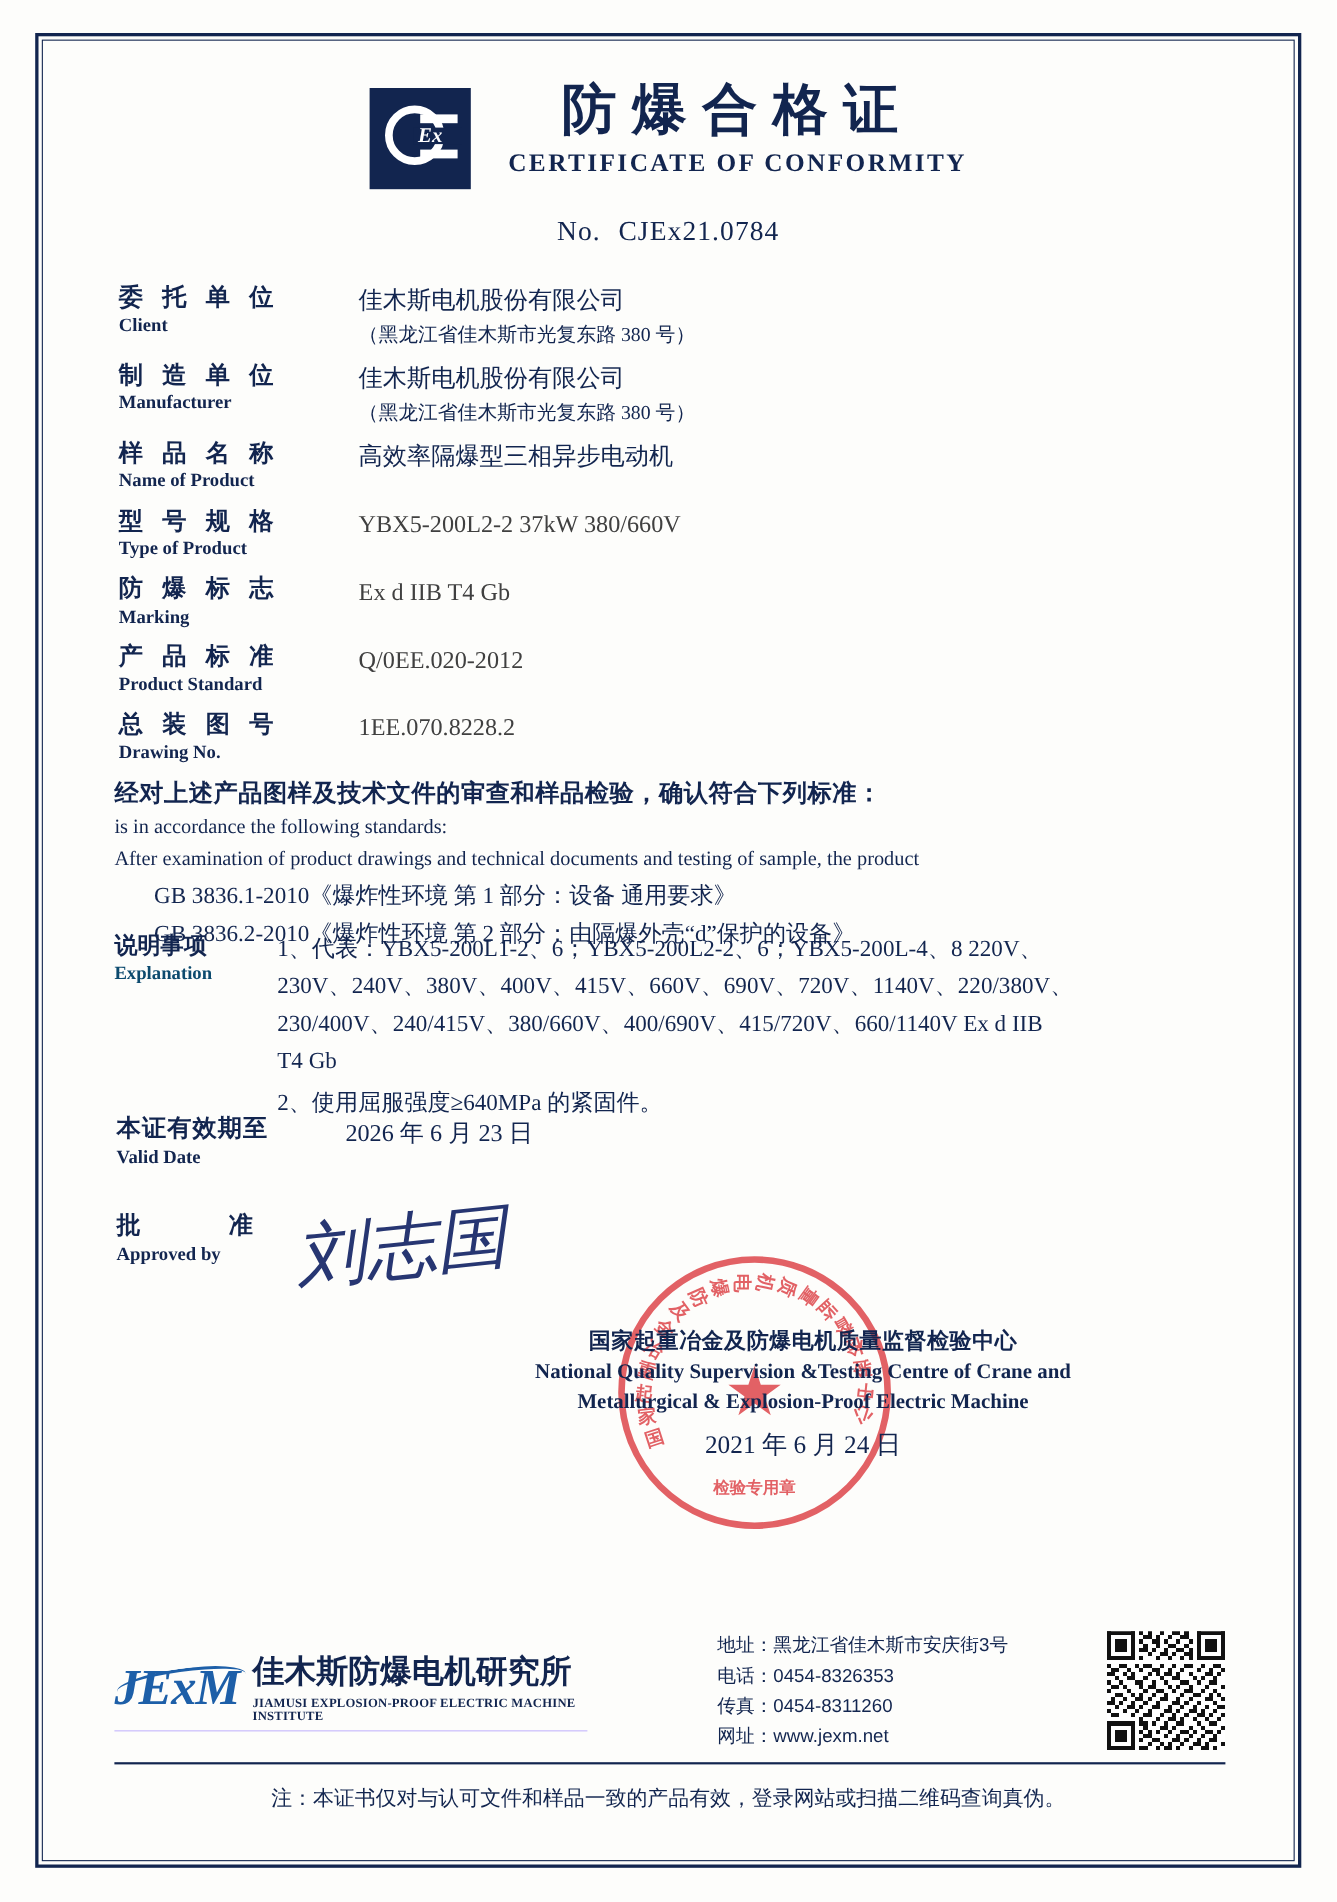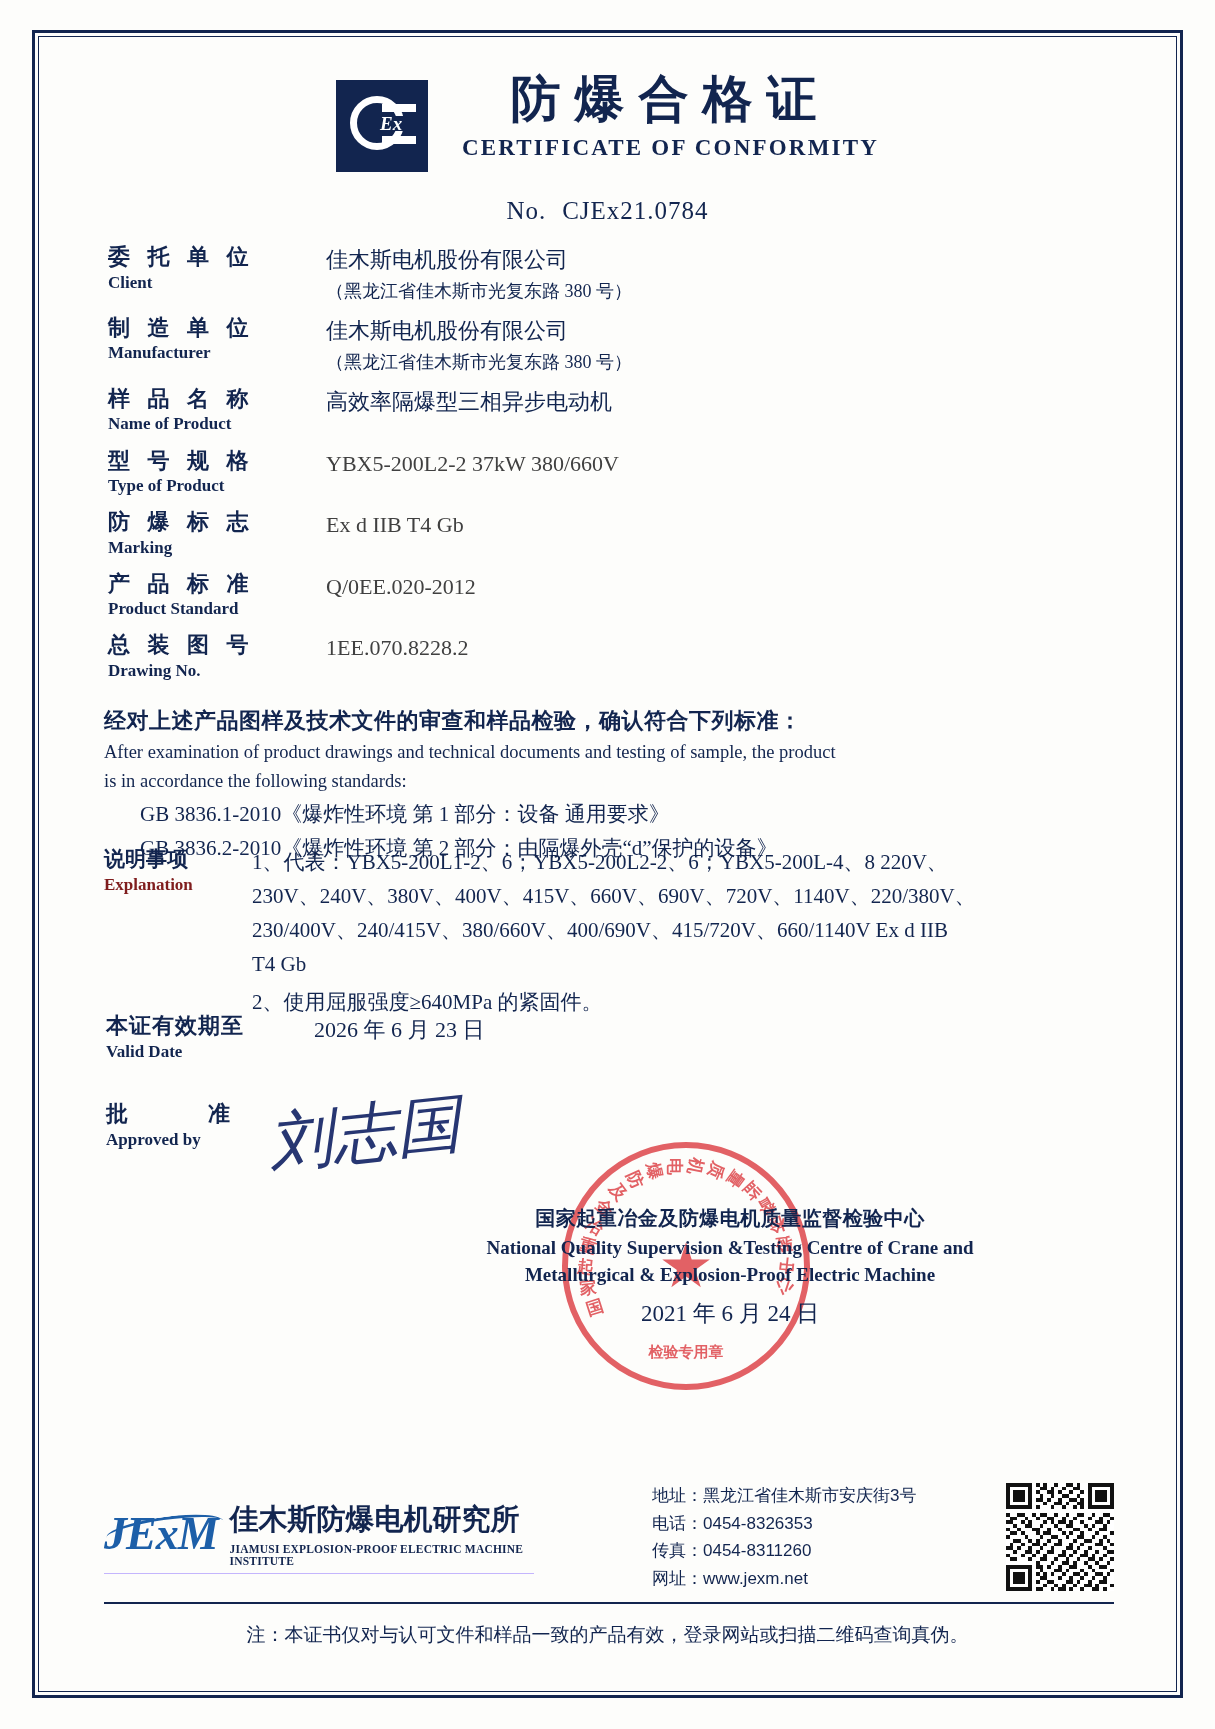--- a/index.html
+++ b/index.html
@@ -129,21 +129,21 @@
     font-size: 25px;
     color: #12254f;
     letter-spacing: 1px;
   }
   .cert-no .nolabel { margin-right: 16px; }
 
   
   .fields {
     position: absolute;
     left: 108px;
-    top: 243px;
+    top: 256px;
     width: 1000px;
   }
   .row {
     display: flex;
     align-items: flex-start;
     margin-bottom: 11px;
   }
   .lab {
     width: 218px;
     flex: 0 0 218px;
@@ -223,21 +223,21 @@
     flex: 0 0 148px;
   }
   .exp-lab .l1 {
     font-size: 21px;
     font-weight: bold;
     color: #12254f;
   }
   .exp-lab .l2 {
     font-size: 17px;
     font-weight: bold;
-    color: #7f1d1d;
+    color: #0c4a6e;
     margin-top: 2px;
   }
   .exp-body {
     font-size: 21px;
     color: #12254f;
     line-height: 1.62;
   }
   .exp-body .p2 { margin-top: 4px; }
 
   
@@ -530,22 +530,22 @@
       </div>
       <div class="val">
         <div class="val-mono">1EE.070.8228.2</div>
       </div>
     </div>
 
   </div>
 
   <div class="statement">
     <div class="st-cn">经对上述产品图样及技术文件的审查和样品检验，确认符合下列标准：</div>
+    <div class="st-en">is in accordance the following standards:</div>
     <div class="st-en">After examination of product drawings and technical documents and testing of sample, the product</div>
-    <div class="st-en">is in accordance the following standards:</div>
     <div class="std-line">GB 3836.1-2010《爆炸性环境 第 1 部分：设备 通用要求》</div>
     <div class="std-line">GB 3836.2-2010《爆炸性环境 第 2 部分：由隔爆外壳“d”保护的设备》</div>
   </div>
 
   <div class="explanation">
     <div class="exp-lab">
       <div class="l1">说明事项</div>
       <div class="l2">Explanation</div>
     </div>
     <div class="exp-body">

